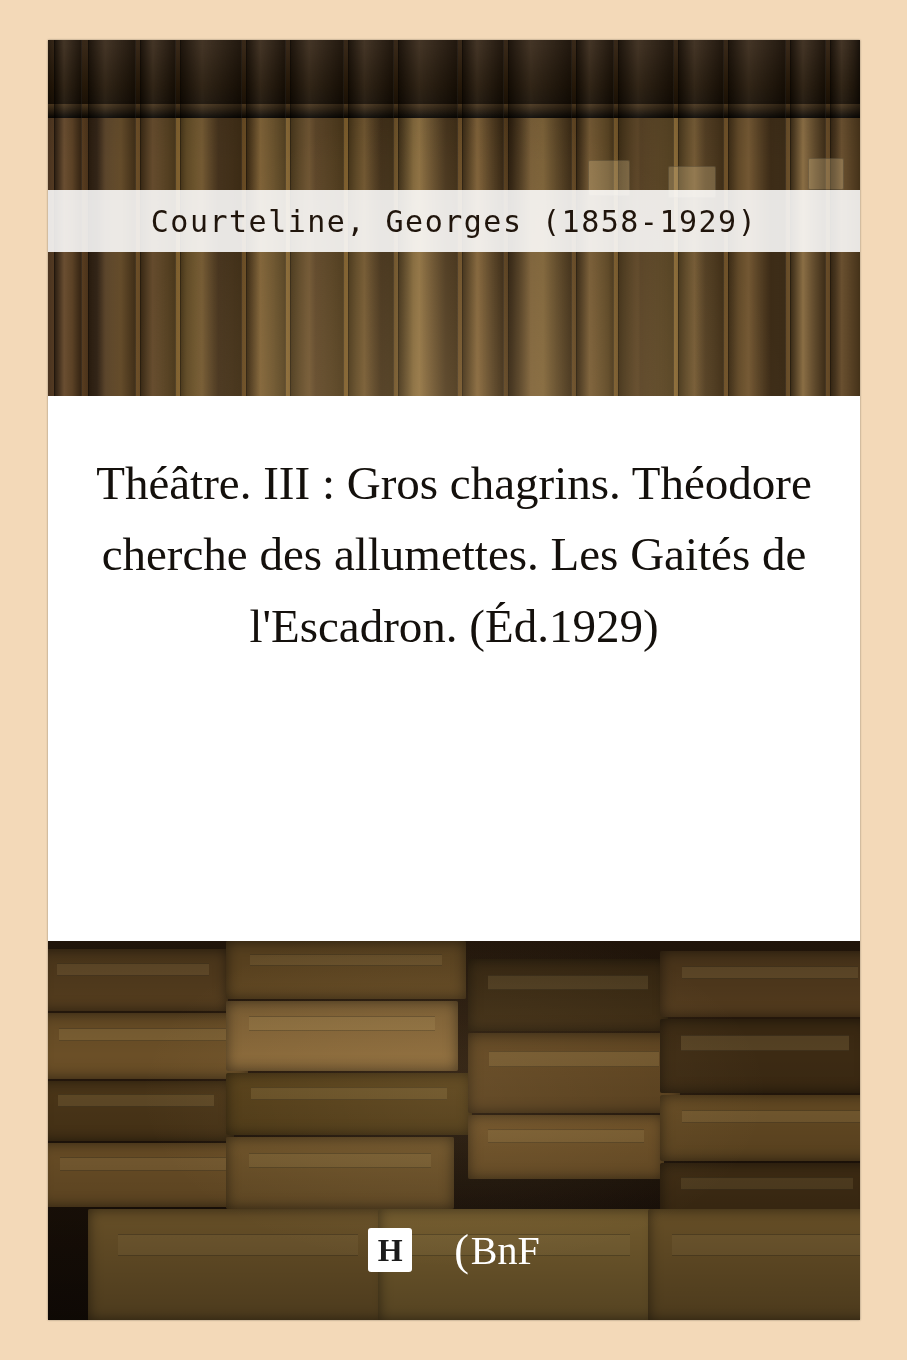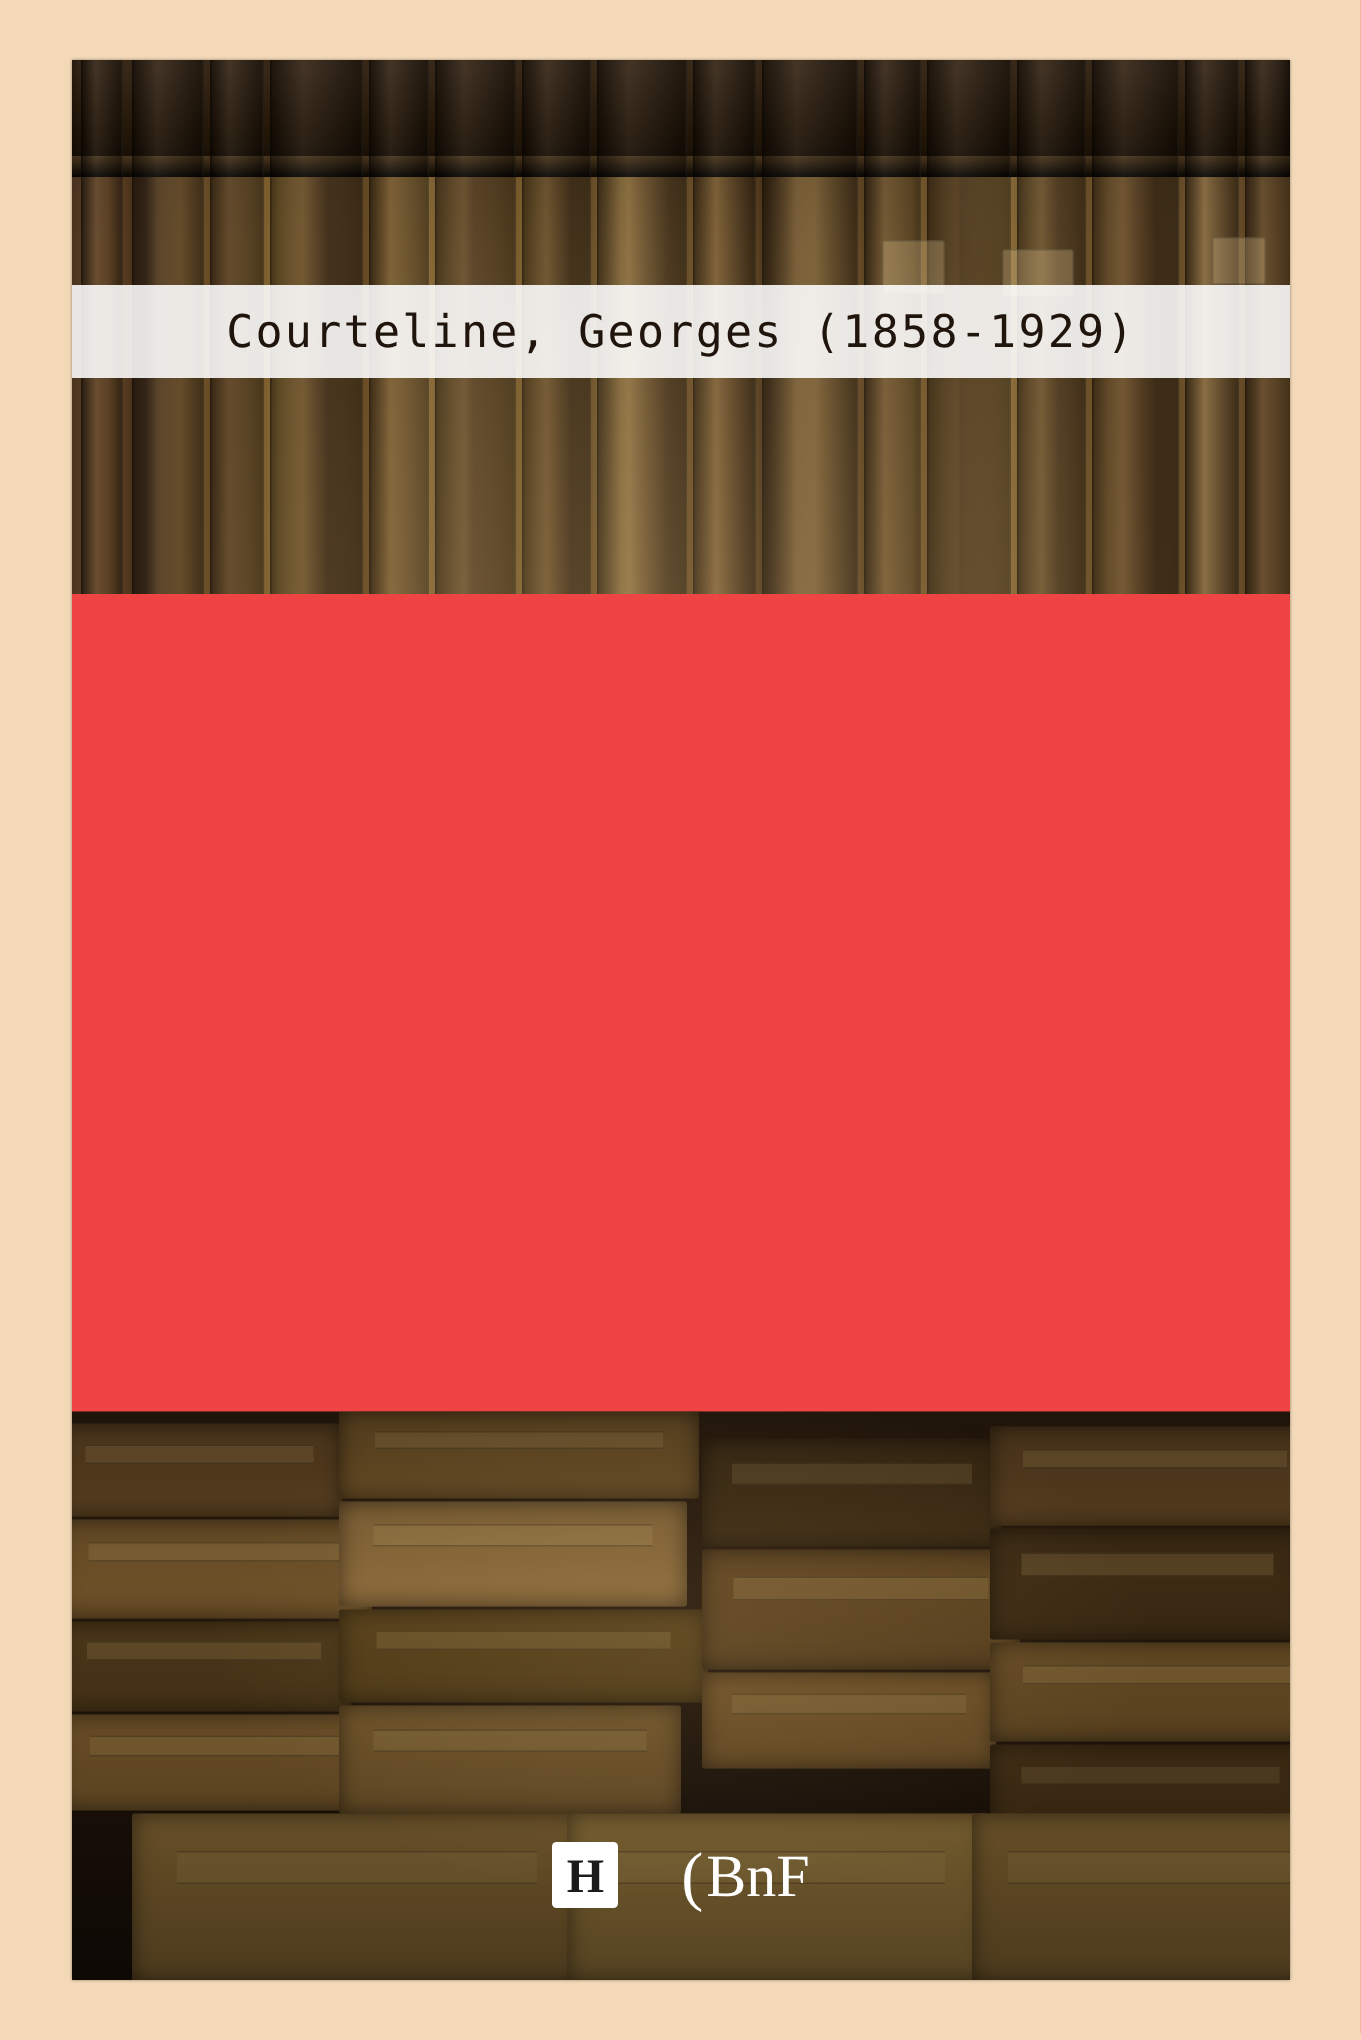--- a/index.html
+++ b/index.html
@@ -13,21 +13,21 @@
     font-family: "Liberation Sans", sans-serif;
     overflow: hidden;
   }
 
   .cover {
     position: absolute;
     left: 48px;
     top: 40px;
     width: 812px;
     height: 1280px;
-    background: #ef4444;
+    background: #f9a8d4;
     overflow: hidden;
     box-shadow: 0 0 2px rgba(0,0,0,0.4);
   }
 
   
   .photo-top {
     position: absolute;
     left: 0;
     top: 0;
     width: 100%;
@@ -248,20 +248,23 @@
     <div class="label" style="left:540px; top:120px; width:40px; height:34px;"></div>
     <div class="label" style="left:620px; top:126px; width:46px; height:30px;"></div>
     <div class="label" style="left:760px; top:118px; width:34px; height:30px;"></div>
     <div class="gloss"></div>
   </div>
 
   <div class="author-band">
     <div class="author-text">Courteline, Georges (1858-1929)</div>
   </div>
 
+  <div class="title-panel">
+    <div class="title-text">Théâtre. III : Gros chagrins. Théodore cherche des allumettes. Les Gaités de l'Escadron. (Éd.1929)</div>
+  </div>
 
   <div class="photo-bottom">
     <div class="bk" style="left:-10px; top:8px;   width:190px; height:62px; background:#5d4321;"></div>
     <div class="bk" style="left:-10px; top:72px;  width:210px; height:66px; background:#6b4f27;"></div>
     <div class="bk" style="left:-10px; top:140px; width:196px; height:60px; background:#4e3819;"></div>
     <div class="bk" style="left:-10px; top:202px; width:220px; height:64px; background:#7a5a2c;"></div>
 
     <div class="bk" style="left:178px; top:0px;   width:240px; height:58px; background:#6d5026;"></div>
     <div class="bk" style="left:178px; top:60px;  width:232px; height:70px; background:#866638;"></div>
     <div class="bk" style="left:178px; top:132px; width:246px; height:62px; background:#574019;"></div>

